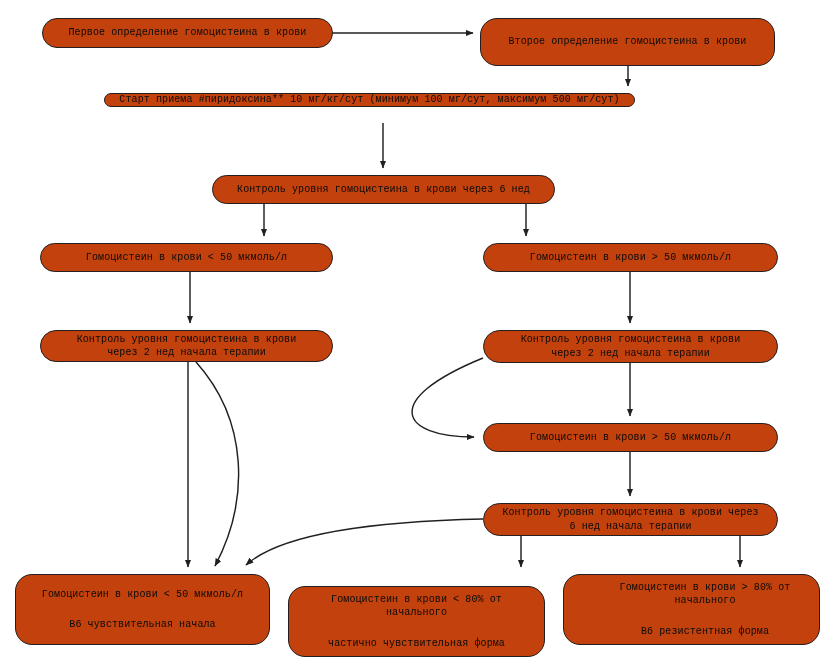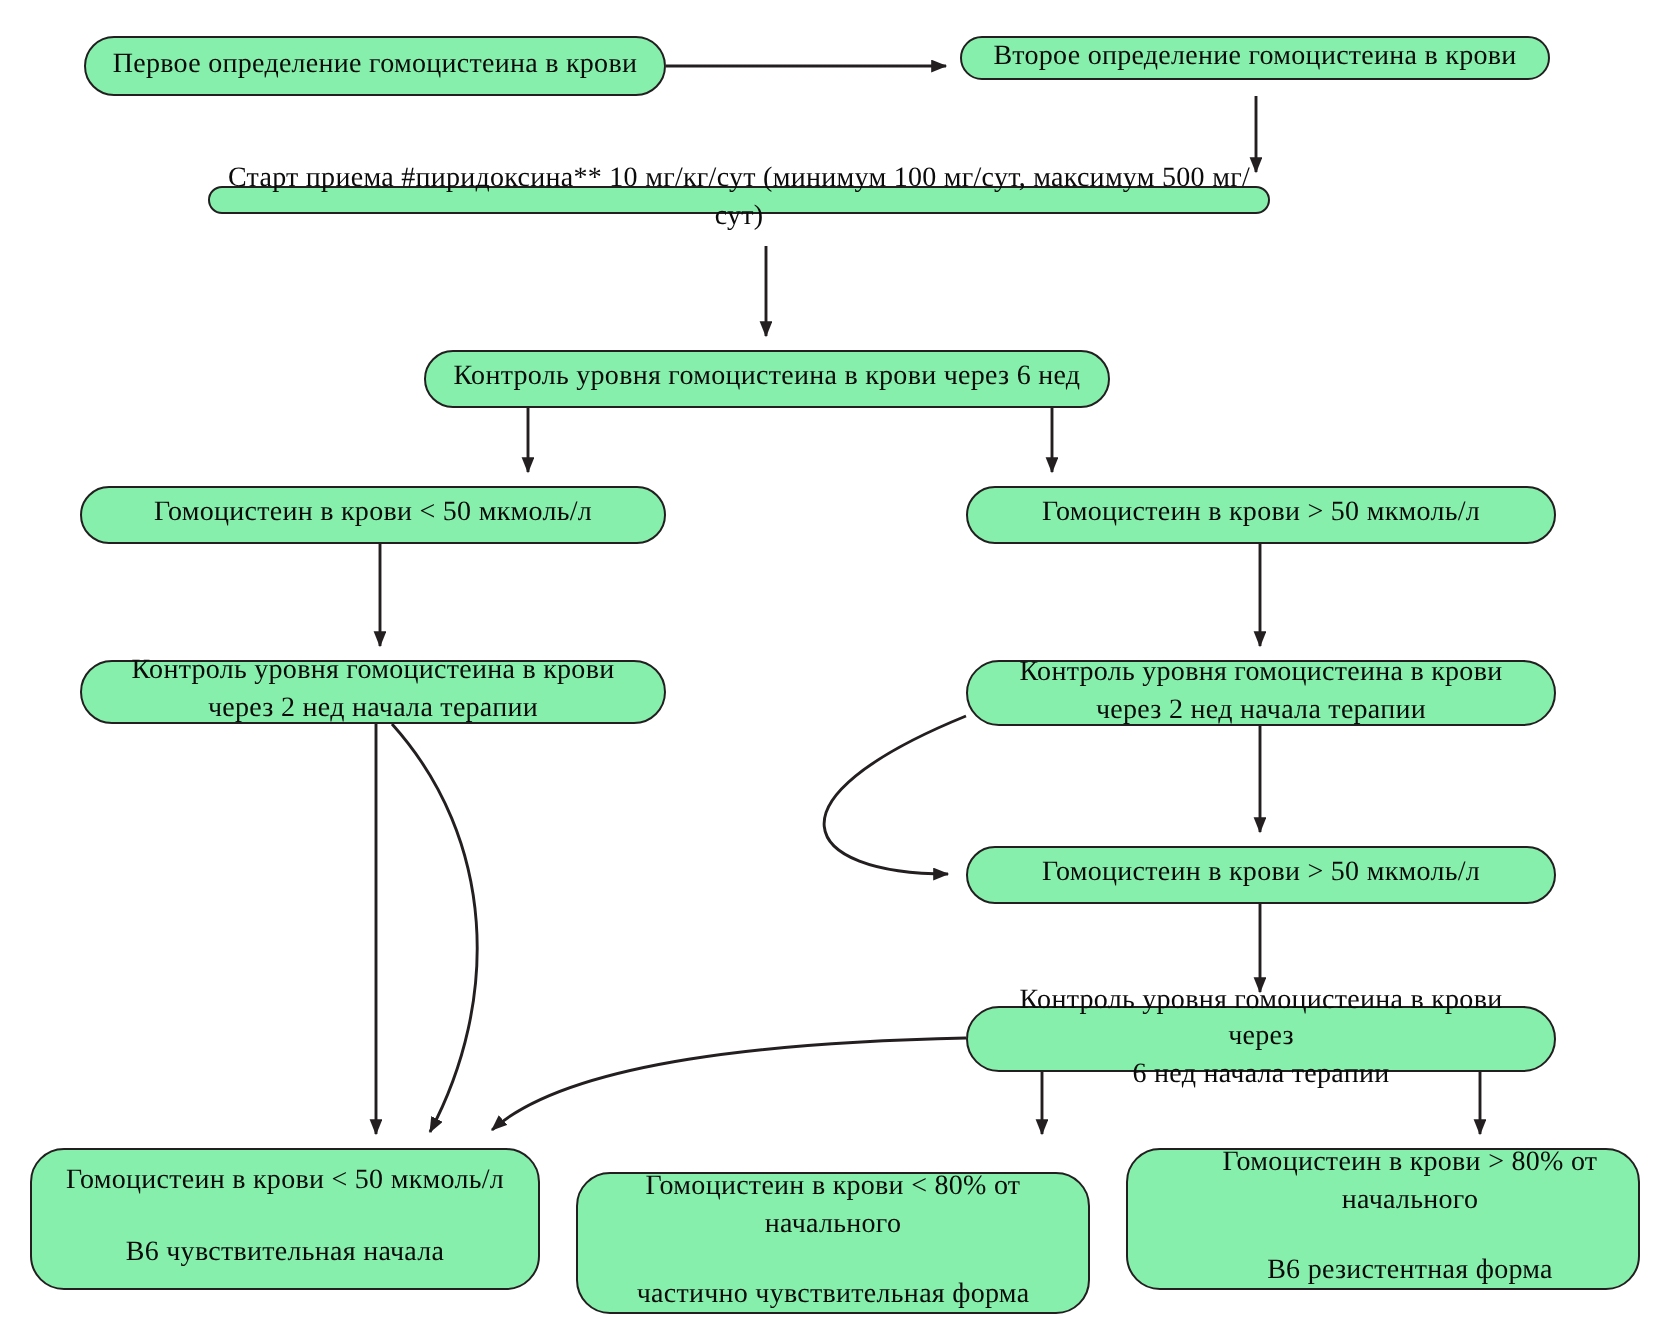--- a/index.html
+++ b/index.html
@@ -20,31 +20,31 @@
     position: absolute;
     left: 0;
     top: 0;
     width: 829px;
     height: 659px;
     pointer-events: none;
   }
   .node {
     position: absolute;
     box-sizing: border-box;
-    background: #86efac;
+    background: #c2410c;
     border: 1.4px solid #231f20;
     border-radius: 17px;
     display: flex;
     flex-direction: column;
     align-items: center;
     justify-content: center;
     text-align: center;
     color: #0b0b0b;
-    font-family: Liberation Serif, serif;
-    font-size: 14px;
+    font-family: Liberation Mono, monospace;
+    font-size: 10px;
     line-height: 1.33;
     letter-spacing: 0.01em;
     padding: 2px 9px;
     z-index: 2;
   }
   .node .line + .line {
     margin-top: 0px;
   }
   .node.two-part .line.second {
     margin-top: 17px;
@@ -77,21 +77,21 @@
         <path d="M 483 519 C 390 521 285 530 246 565" marker-end="url(#arrowhead)"></path>
         <path d="M 521 536 L 521 567" marker-end="url(#arrowhead)"></path>
         <path d="M 740 536 L 740 567" marker-end="url(#arrowhead)"></path>
       </g>
   </svg>
 
   <div id="node-group">
       <div class="node" style="left: 42px; top: 18px; width: 291px; height: 30px;">
         <div class="line">Первое определение гомоцистеина в крови</div>
       </div>
-      <div class="node" style="left: 480px; top: 18px; width: 295px; height: 22px;">
+      <div class="node" style="left: 480px; top: 18px; width: 295px; height: 48px;">
         <div class="line">Второе определение гомоцистеина в крови</div>
       </div>
       <div class="node" style="left: 104px; top: 93px; width: 531px; height: 14px;">
         <div class="line">Старт приема #пиридоксина** 10 мг/кг/сут (минимум 100 мг/сут, максимум 500 мг/сут)</div>
       </div>
       <div class="node" style="left: 212px; top: 175px; width: 343px; height: 29px;">
         <div class="line">Контроль уровня гомоцистеина в крови через 6 нед</div>
       </div>
       <div class="node" style="left: 40px; top: 243px; width: 293px; height: 29px;">
         <div class="line">Гомоцистеин в крови &lt; 50 мкмоль/л</div>

